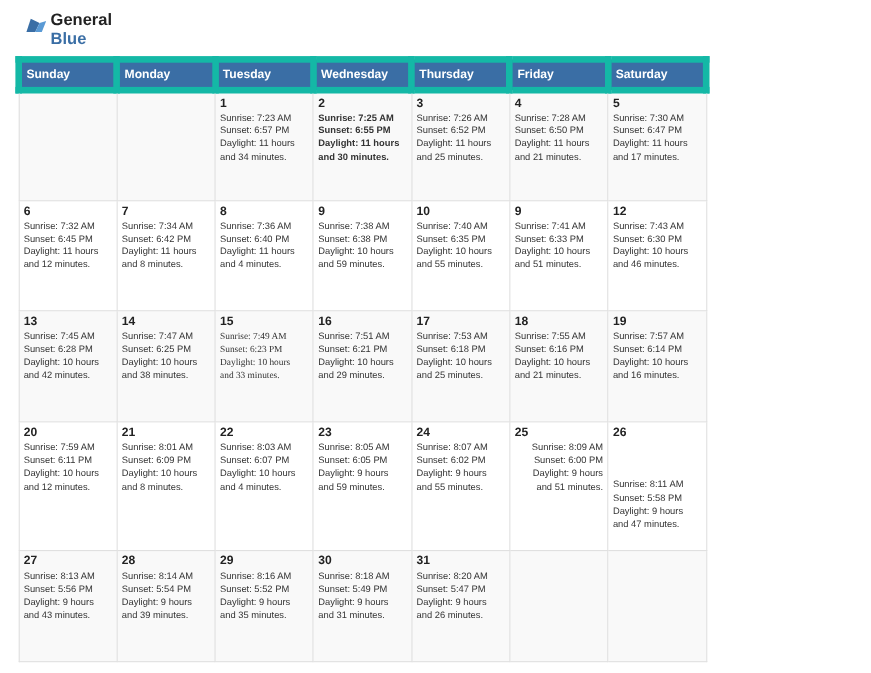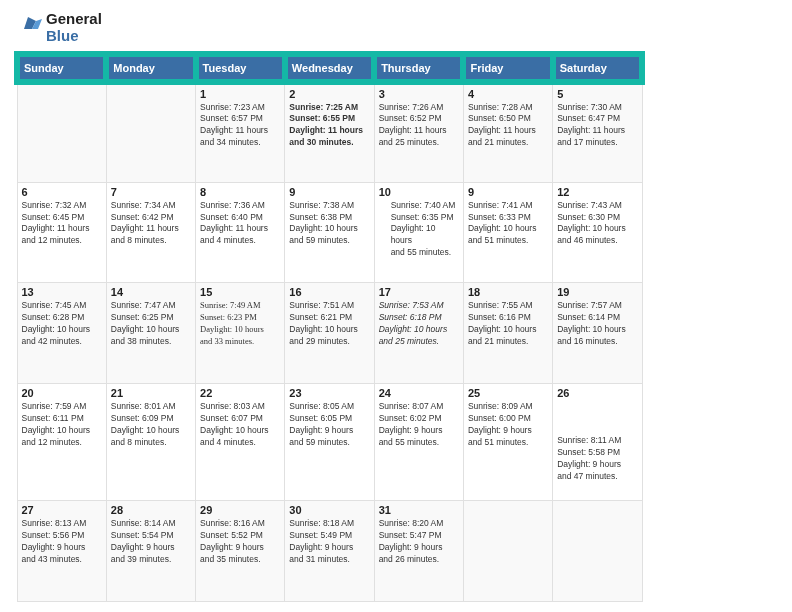--- a/index.html
+++ b/index.html
@@ -183,21 +183,21 @@
           </td>
           <td>
             <span class="day-num">9</span>
             <div class="day-info" style="white-space: pre-line;">Sunrise: 7:38 AM
 Sunset: 6:38 PM
 Daylight: 10 hours
 and 59 minutes.</div>
           </td>
           <td>
             <span class="day-num">10</span>
-            <div class="day-info" style="white-space: pre-line; margin-left: 12px;">Sunrise: 7:40 AM
+            <div class="day-info" style="white-space: pre-line;">Sunrise: 7:40 AM
 Sunset: 6:35 PM
 Daylight: 10 hours
 and 55 minutes.</div>
           </td>
           <td>
             <span class="day-num">9</span>
             <div class="day-info" style="white-space: pre-line;">Sunrise: 7:41 AM
 Sunset: 6:33 PM
 Daylight: 10 hours
 and 51 minutes.</div>
@@ -234,21 +234,21 @@
           </td>
           <td>
             <span class="day-num">16</span>
             <div class="day-info" style="white-space: pre-line;">Sunrise: 7:51 AM
 Sunset: 6:21 PM
 Daylight: 10 hours
 and 29 minutes.</div>
           </td>
           <td>
             <span class="day-num">17</span>
-            <div class="day-info" style="white-space: pre-line; font-style: italic;">Sunrise: 7:53 AM
+            <div class="day-info" style="white-space: pre-line;">Sunrise: 7:53 AM
 Sunset: 6:18 PM
 Daylight: 10 hours
 and 25 minutes.</div>
           </td>
           <td>
             <span class="day-num">18</span>
             <div class="day-info" style="white-space: pre-line;">Sunrise: 7:55 AM
 Sunset: 6:16 PM
 Daylight: 10 hours
 and 21 minutes.</div>
@@ -292,21 +292,21 @@
           </td>
           <td>
             <span class="day-num">24</span>
             <div class="day-info" style="white-space: pre-line;">Sunrise: 8:07 AM
 Sunset: 6:02 PM
 Daylight: 9 hours
 and 55 minutes.</div>
           </td>
           <td>
             <span class="day-num">25</span>
-            <div class="day-info" style="white-space: pre-line;">Sunrise: 8:09 AM
+            <div class="day-info" style="white-space: pre-line; text-align: right;">Sunrise: 8:09 AM
 Sunset: 6:00 PM
 Daylight: 9 hours
 and 51 minutes.</div>
           </td>
           <td>
             <span class="day-num">26</span>
             <div class="day-info" style="white-space: pre-line; margin-top: 36px;">Sunrise: 8:11 AM
 Sunset: 5:58 PM
 Daylight: 9 hours
 and 47 minutes.</div>

